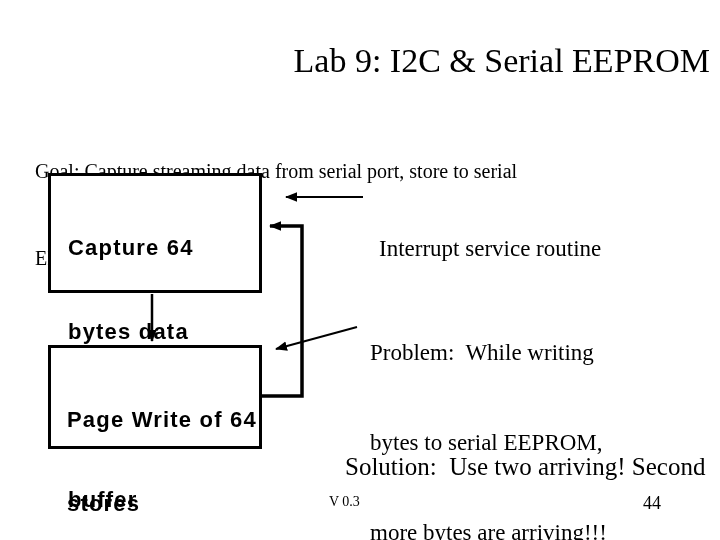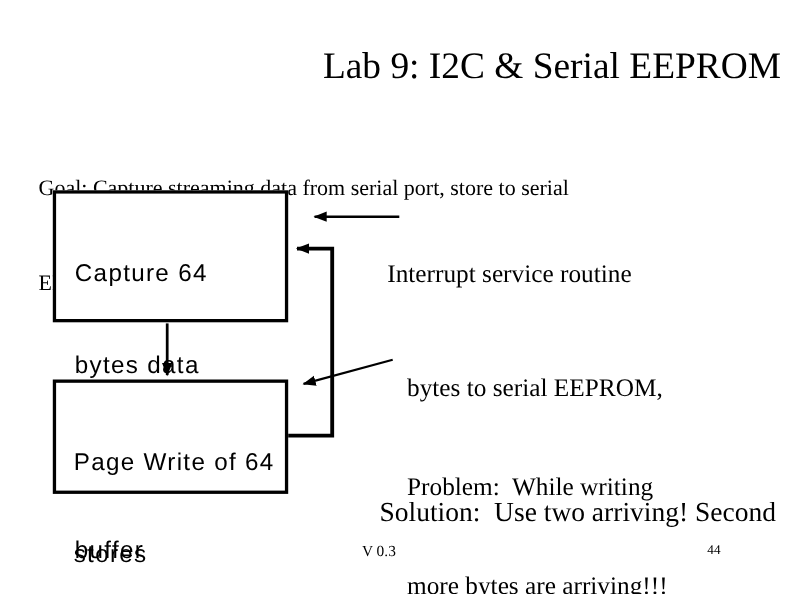--- a/index.html
+++ b/index.html
@@ -34,29 +34,30 @@
     position: absolute;
     box-sizing: border-box;
     border: 3px solid #000000;
     background: #ffffff;
     font-family: "Liberation Sans", sans-serif;
     font-size: 22px;
     line-height: 28px;
     letter-spacing: 1.2px;
     padding: 2px 0 0 17px;
     white-space: pre;
+    font-weight: bold;
   }
   .box-capture   { left: 48px; top: 173px; width: 214px; height: 120px; }
   .box-pagewrite { left: 48px; top: 345px; width: 214px; height: 104px; padding-left: 16px; }
   .note { position: absolute; white-space: pre; }
-  .note-interrupt { left: 352px; top: 174px; font-size: 23px; line-height: 30px; }
+  .note-interrupt { left: 379px; top: 174px; font-size: 23px; line-height: 30px; }
   .note-problem   { left: 370px; top: 278px; font-size: 23px; line-height: 30px; }
   .note-solution  { left: 345px; top: 384px; font-size: 25px; line-height: 33px; }
   .footer-version { position: absolute; left: 329px; top: 494px; font-size: 14px; }
-  .footer-page    { position: absolute; left: 643px; top: 493px; font-size: 12px; text-align: center; }
+  .footer-page    { position: absolute; left: 643px; top: 493px; font-size: 18px; text-align: center; }
   svg.overlay {
     position: absolute;
     left: 0; top: 0;
     width: 720px; height: 540px;
     pointer-events: none;
   }
   svg.overlay .stroke { stroke: #000000; fill: none; }
 </style>
 </head>
 <body>
@@ -96,22 +97,22 @@
     <line class="stroke" x1="152" y1="294" x2="152" y2="341" stroke-width="2.5" marker-end="url(#ah)"></line>
 
     <line class="stroke" x1="357" y1="327" x2="276" y2="349" stroke-width="2" marker-end="url(#ah)"></line>
   </svg>
 
   <div class="note note-interrupt">
     <div>Interrupt service routine</div>
   </div>
 
   <div class="note note-problem">
+    <div>Problem:  While writing</div>
     <div>bytes to serial EEPROM,</div>
-    <div>Problem:  While writing</div>
     <div>more bytes are arriving!!!</div>
   </div>
 
   <div class="note note-solution">
     <div>Solution:  Use two arriving! Second</div>
     
     
   </div>
 
   <div class="footer-version">V 0.3</div>

